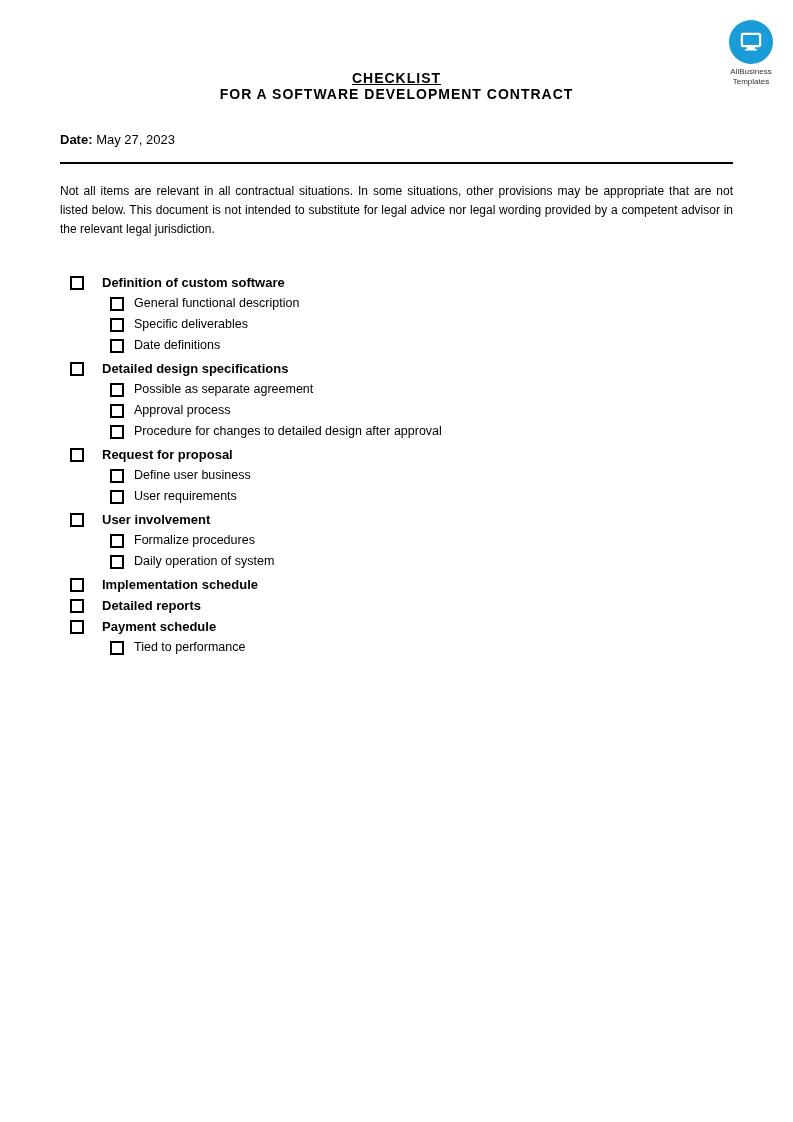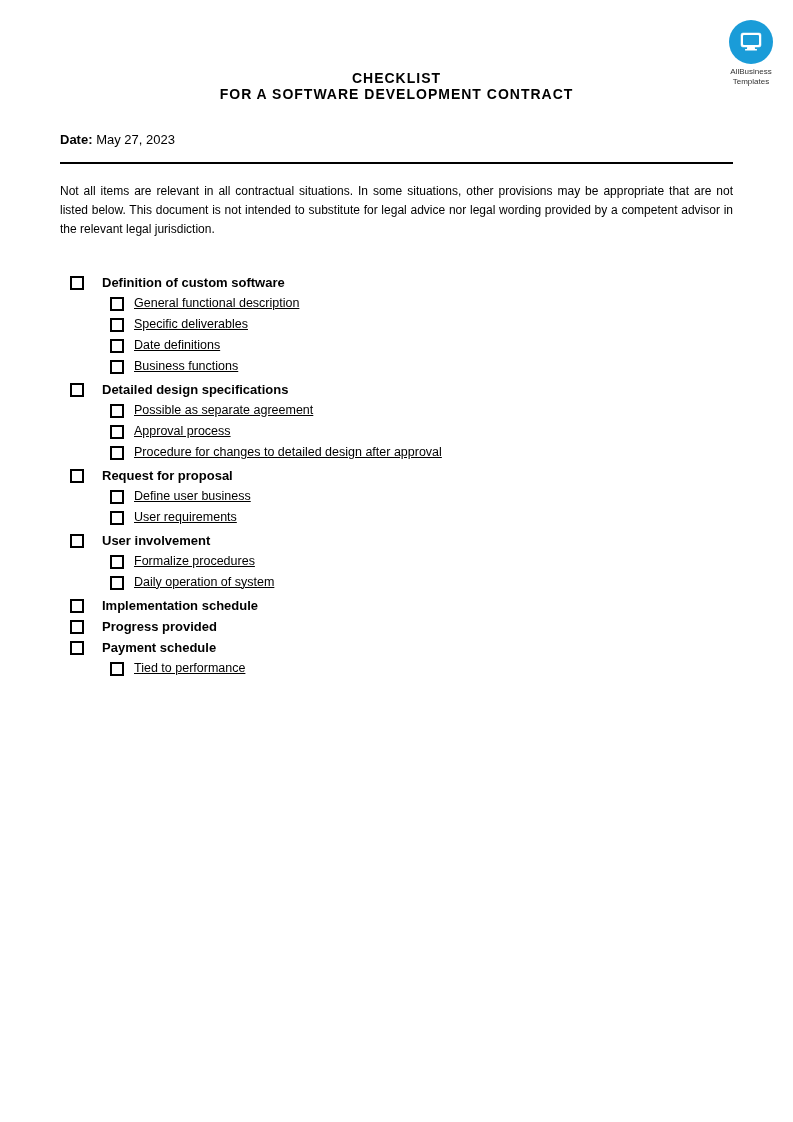--- a/index.html
+++ b/index.html
@@ -58,20 +58,21 @@
     .doc-header {
       text-align: center;
       margin-bottom: 30px;
       margin-top: 30px;
     }
 
     .doc-title {
       font-size: 14px;
       font-weight: bold;
       letter-spacing: 1px;
+      text-decoration: underline;
     }
 
     .doc-subtitle {
       font-size: 14px;
       font-weight: bold;
       letter-spacing: 1px;
       text-align: center;
     }
 
     
@@ -131,21 +132,20 @@
     }
 
     
     .sub-checklist {
       padding-left: 40px;
       margin-bottom: 8px;
     }
 
     .sub-checklist .checklist-item {
       margin-bottom: 6px;
-      text-decoration: underline;
     }
 
     .sub-checklist .item-label {
       font-size: 12.5px;
       font-weight: normal;
     }
 
     
     .section-item {
       margin-bottom: 5px;
@@ -201,24 +201,20 @@
             <span class="item-label">General functional description</span>
           </div>
           <div class="checklist-item">
             <div class="checkbox"></div>
             <span class="item-label">Specific deliverables</span>
           </div>
           <div class="checklist-item">
             <div class="checkbox"></div>
             <span class="item-label">Date definitions</span>
           </div>
-          <div class="checklist-item">
-            <div class="checkbox"></div>
-            <span class="item-label">Business functions</span>
-          </div>
         </div>
       </div>
       <div class="section-item">
         <div class="checklist-item">
           <div class="checkbox"></div>
           <span class="item-label-bold">Detailed design specifications</span>
         </div>
         <div class="sub-checklist">
           <div class="checklist-item">
             <div class="checkbox"></div>
@@ -268,21 +264,21 @@
       </div>
       <div class="section-item">
         <div class="checklist-item">
           <div class="checkbox"></div>
           <span class="item-label-bold">Implementation schedule</span>
         </div>
       </div>
       <div class="section-item">
         <div class="checklist-item">
           <div class="checkbox"></div>
-          <span class="item-label-bold">Progress provided</span>
+          <span class="item-label-bold">Detailed reports</span>
         </div>
       </div>
       <div class="section-item">
         <div class="checklist-item">
           <div class="checkbox"></div>
           <span class="item-label-bold">Payment schedule</span>
         </div>
         <div class="sub-checklist">
           <div class="checklist-item">
             <div class="checkbox"></div>

